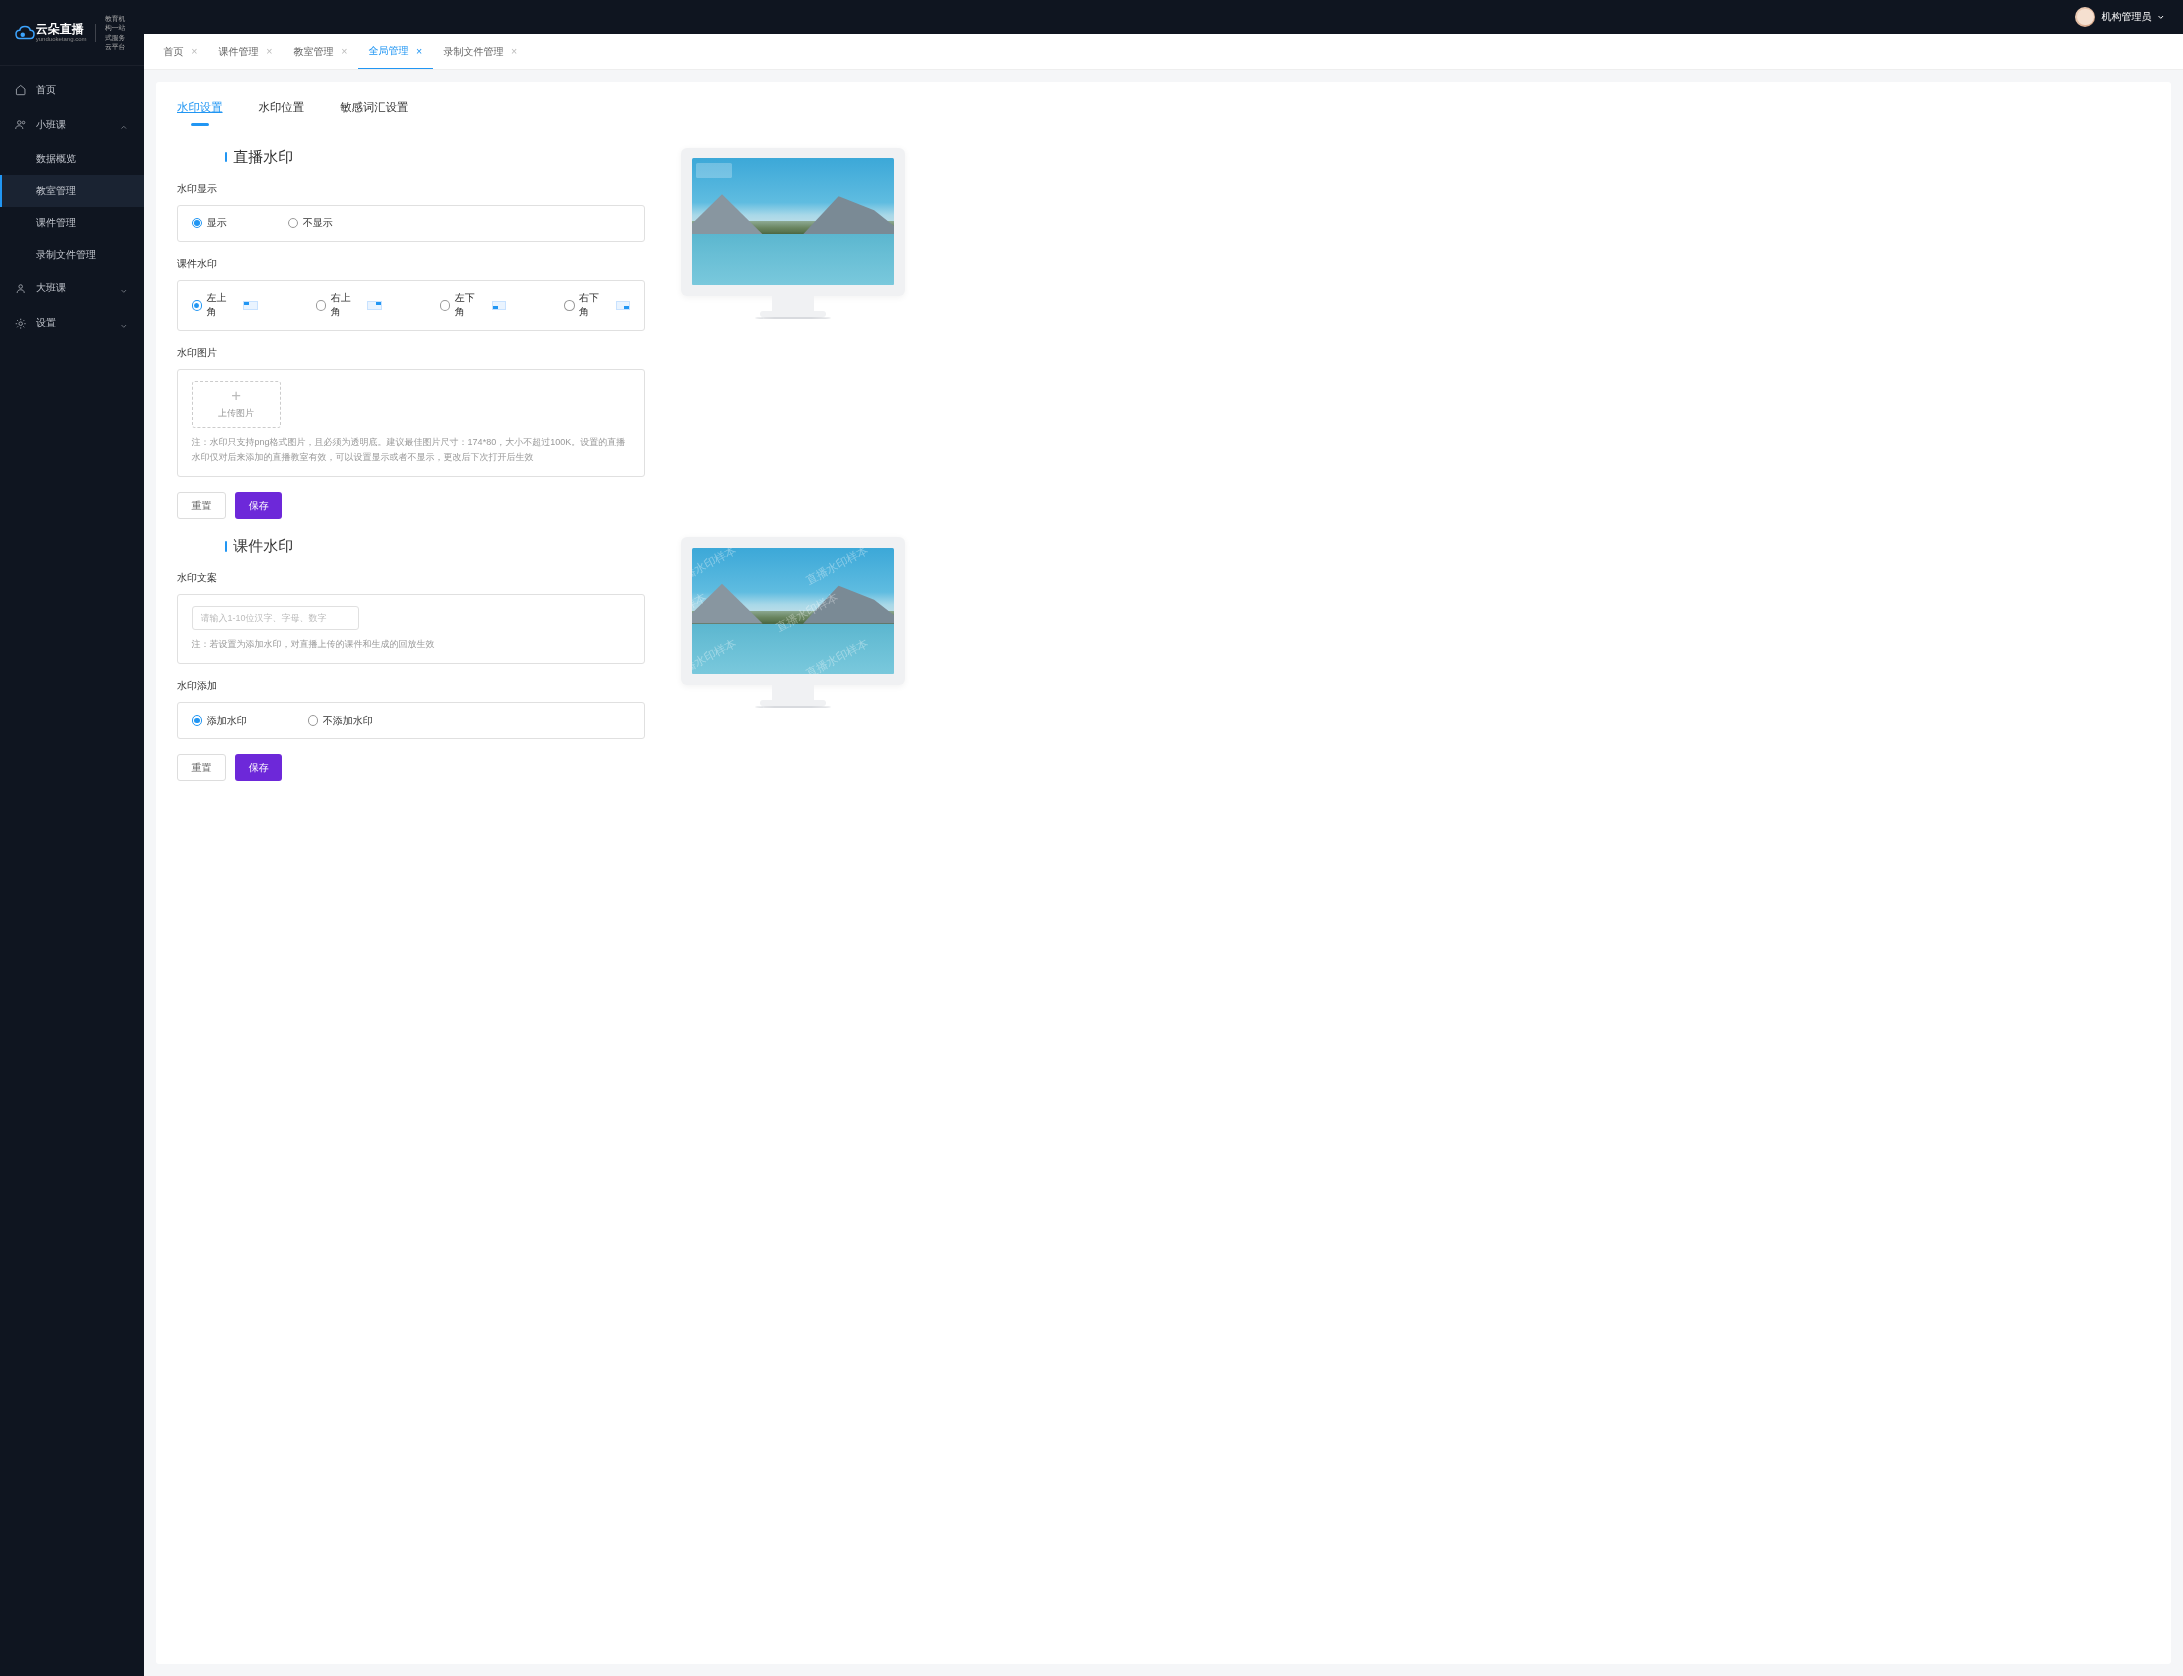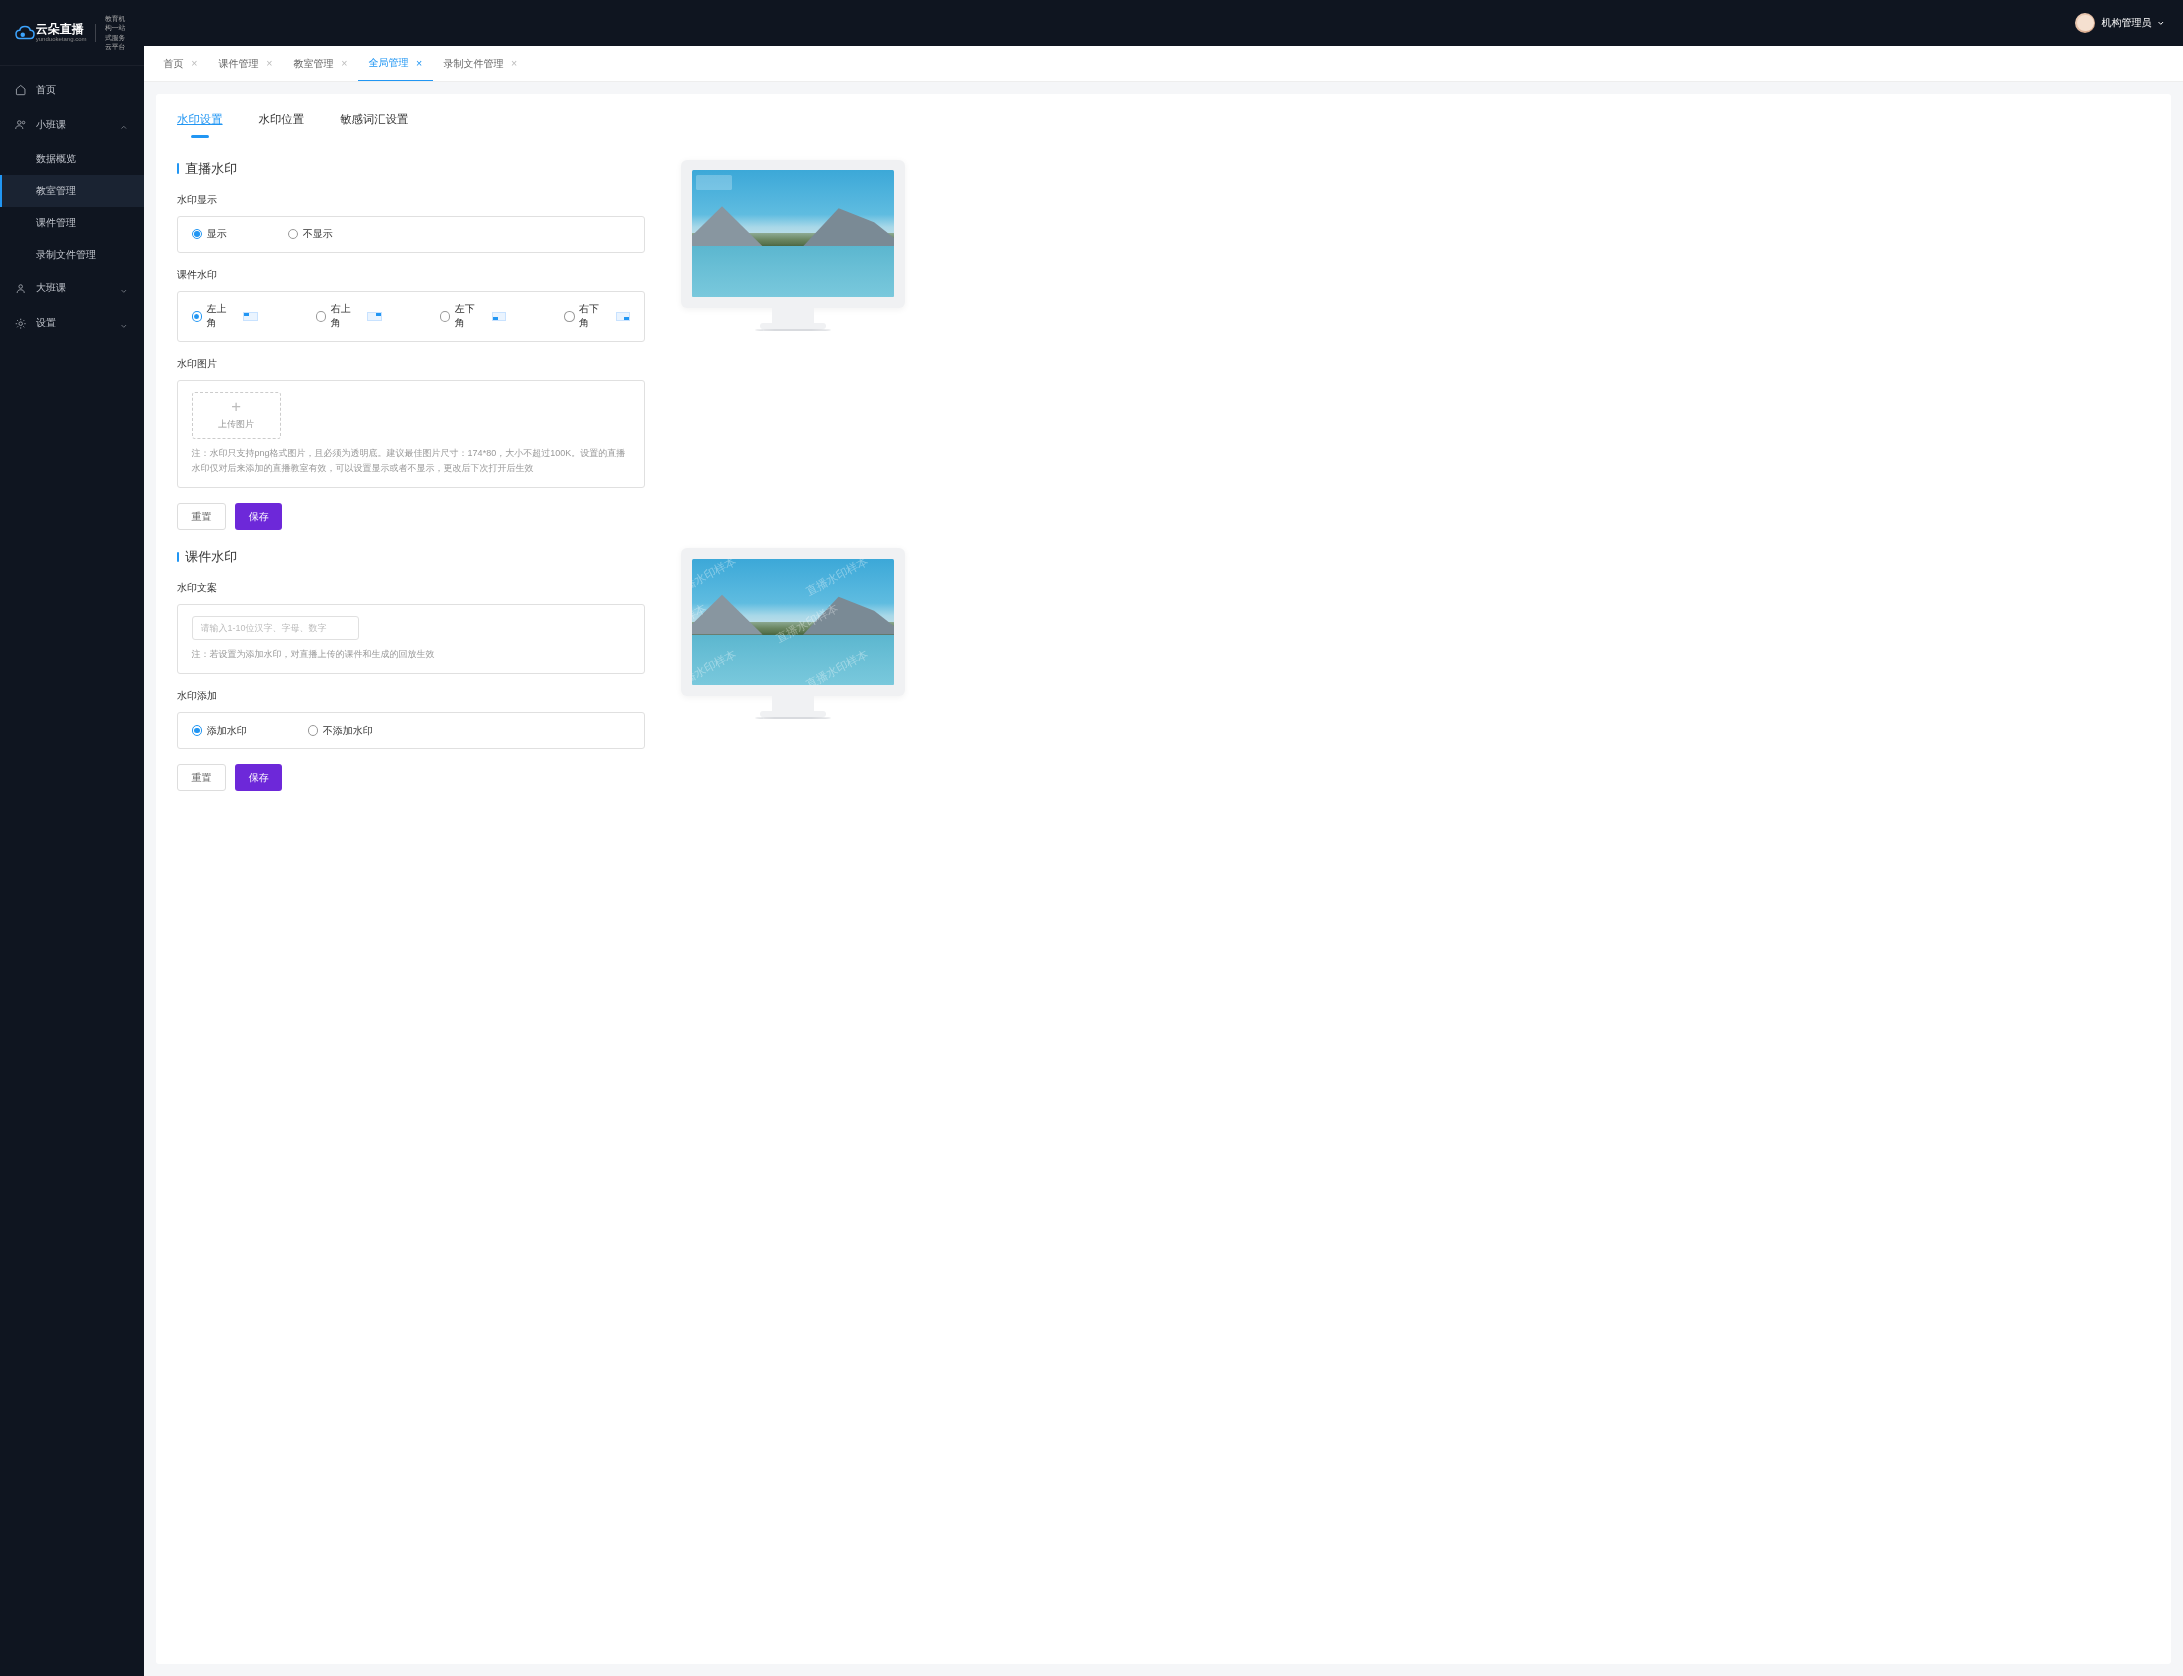--- a/index.html
+++ b/index.html
@@ -25,21 +25,21 @@
     .nav-item-arrow { width: 9px; height: 9px; opacity: 0.5; }
     .nav-sub { }
     .nav-sub-item { padding: 9px 15px 9px 36px; cursor: pointer; font-size: 10px; }
     .nav-sub-item.active { background: #1a2332; position: relative; }
     .nav-sub-item.active::before { content: ''; position: absolute; left: 0; top: 0; bottom: 0; width: 2.3px; background: #2196f3; }
     
     
     .main { flex: 1; display: flex; flex-direction: column; background: #f5f6f8; }
     
     
-    .header { background: #0f1520; height: 46px; display: flex; align-items: center; justify-content: flex-end; padding: 0 18px; }
+    .header { background: #0f1520; height: 34px; display: flex; align-items: center; justify-content: flex-end; padding: 0 18px; }
     .user-area { display: flex; align-items: center; gap: 6px; cursor: pointer; }
     .avatar { width: 20px; height: 20px; border-radius: 50%; background: linear-gradient(135deg, #f0d4c0, #d4a080); display: flex; align-items: center; justify-content: center; overflow: hidden; }
     .avatar-face { width: 16.7px; height: 16.7px; border-radius: 50%; background: #f5e0d0; position: relative; }
     .user-name { color: #fff; font-size: 10px; }
     
     
     .tabs-row { background: #fff; display: flex; align-items: center; padding: 0 9px; height: 36px; border-bottom: 0.8px solid #eee; }
     .tab { display: flex; align-items: center; padding: 0 10.6px; height: 100%; font-size: 10px; color: #666; cursor: pointer; gap: 7.6px; }
     .tab.active { color: #2196f3; border-bottom: 1.5px solid #2196f3; margin-bottom: -0.8px; }
     .tab.active .tab-close { color: #2196f3; }
@@ -50,21 +50,21 @@
     
     .content-tabs { display: flex; gap: 36px; padding-top: 18px; border-bottom: 0.8px solid transparent; margin-bottom: 21px; }
     .content-tab { font-size: 11.4px; color: #333; padding-bottom: 10.6px; cursor: pointer; position: relative; }
     .content-tab.active { color: #2196f3; text-decoration: underline; }
     .content-tab.active::after { content: ''; position: absolute; bottom: 0; left: 50%; transform: translateX(-50%); width: 18px; height: 2.3px; background: #2196f3; border-radius: 1.5px; }
     
     .section-row { display: flex; gap: 36px; align-items: flex-start; margin-bottom: 18px; }
     .section-left { flex: 1; max-width: 468px; }
     .section-right { width: 224px; flex-shrink: 0; }
     
-    .section-title { display: flex; align-items: center; gap: 6px; font-size: 13px; margin-bottom: 15px; }
+    .section-title { display: flex; align-items: center; gap: 6px; font-size: 15px; margin-bottom: 15px; margin-left: 48px; }
     .section-title::before { content: ''; width: 2.3px; height: 10.6px; background: #2196f3; border-radius: 1.5px; }
     
     .field-label { font-size: 10px; color: #333; margin-bottom: 9px; }
     .field-box { border: 0.8px solid #e0e0e0; border-radius: 3px; padding: 10.6px 13.6px; display: flex; gap: 61px; margin-bottom: 15px; align-items: center; }
     .field-box.wide-gap { gap: 58px; }
     
     .radio-item { display: flex; align-items: center; gap: 4.5px; cursor: pointer; font-size: 10px; }
     .radio { width: 10.6px; height: 10.6px; border: 0.8px solid #999; border-radius: 50%; position: relative; }
     .radio.checked { border-color: #2196f3; }
     .radio.checked::after { content: ''; position: absolute; top: 1.5px; left: 1.5px; right: 1.5px; bottom: 1.5px; background: #2196f3; border-radius: 50%; }

